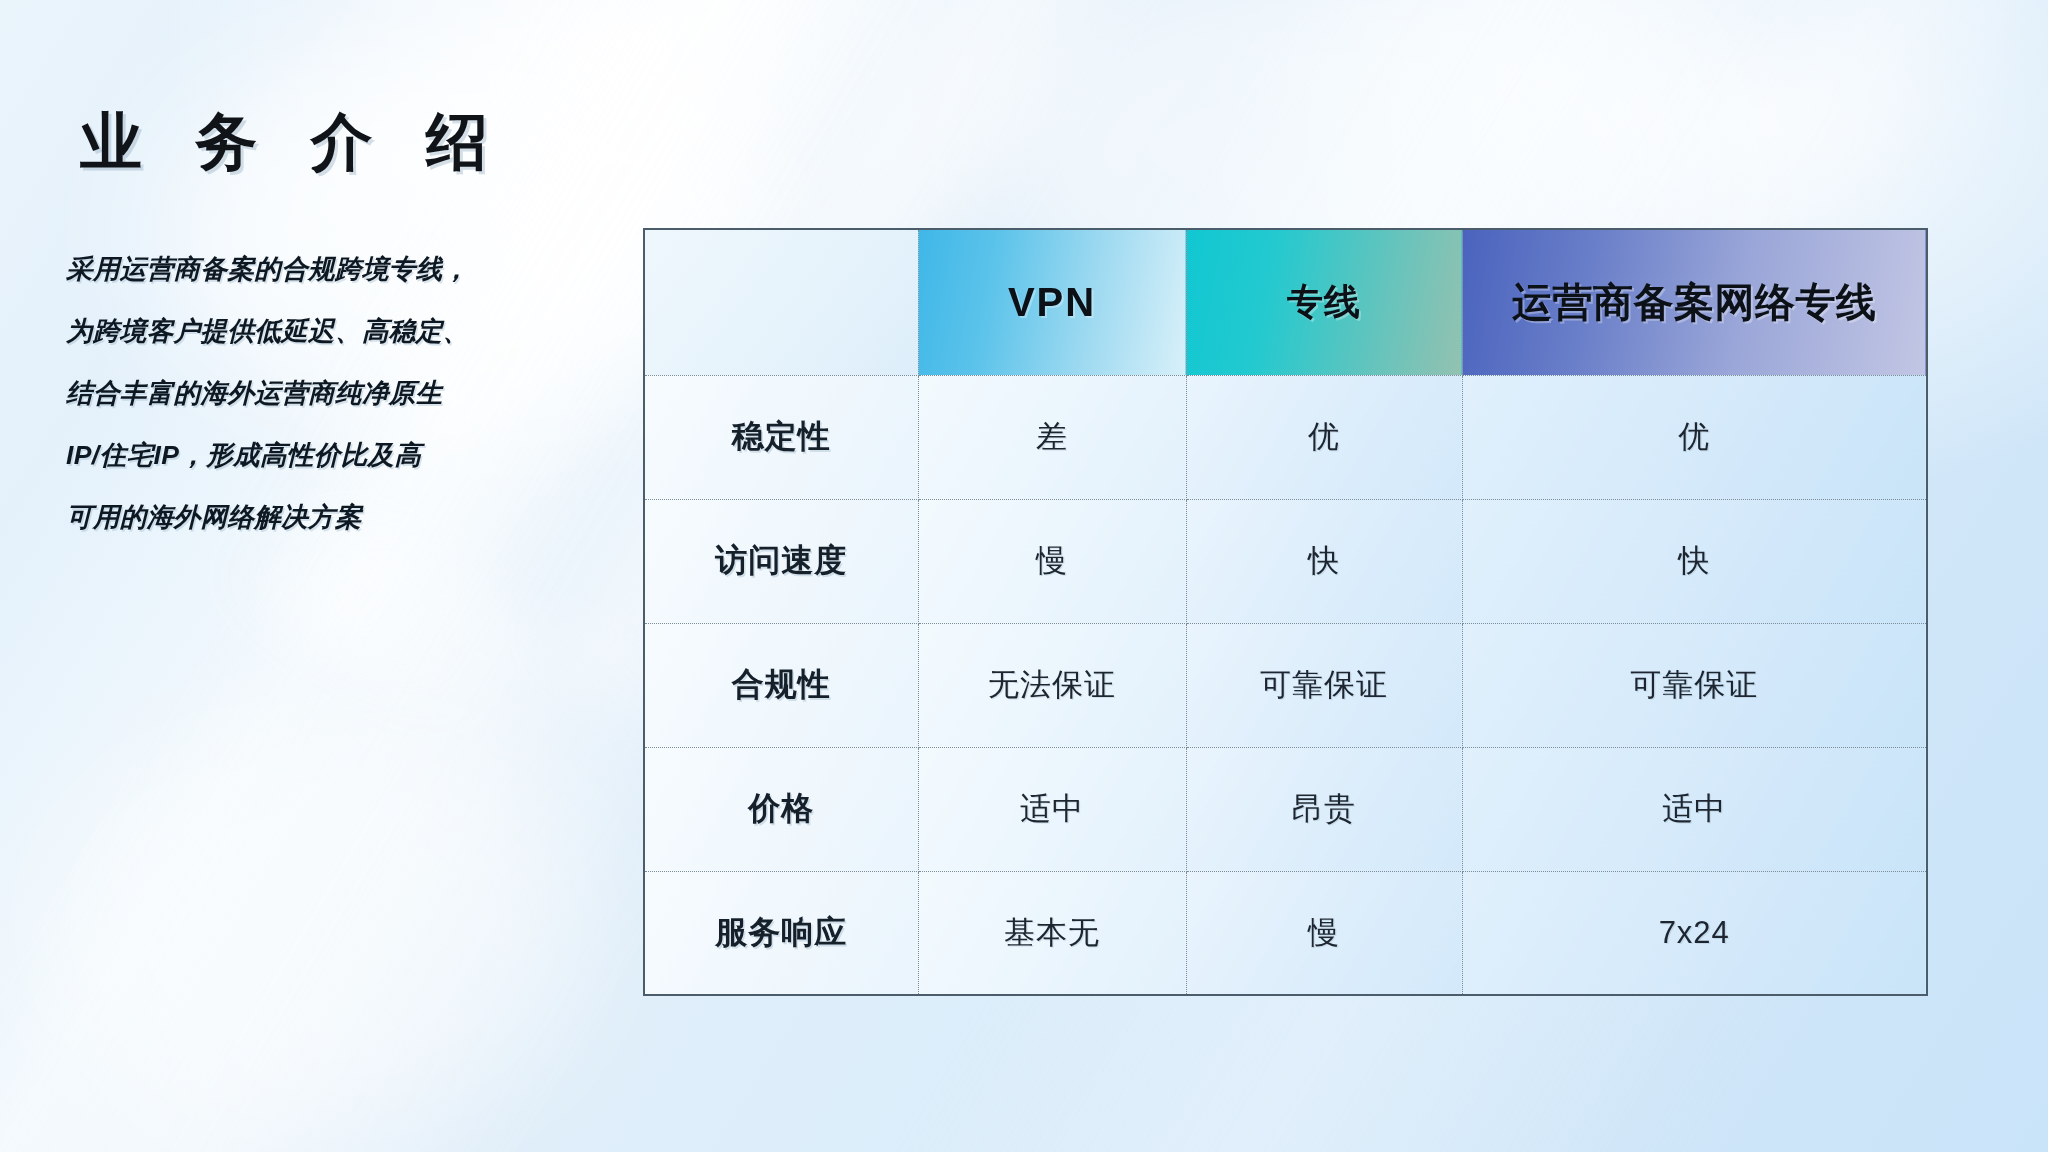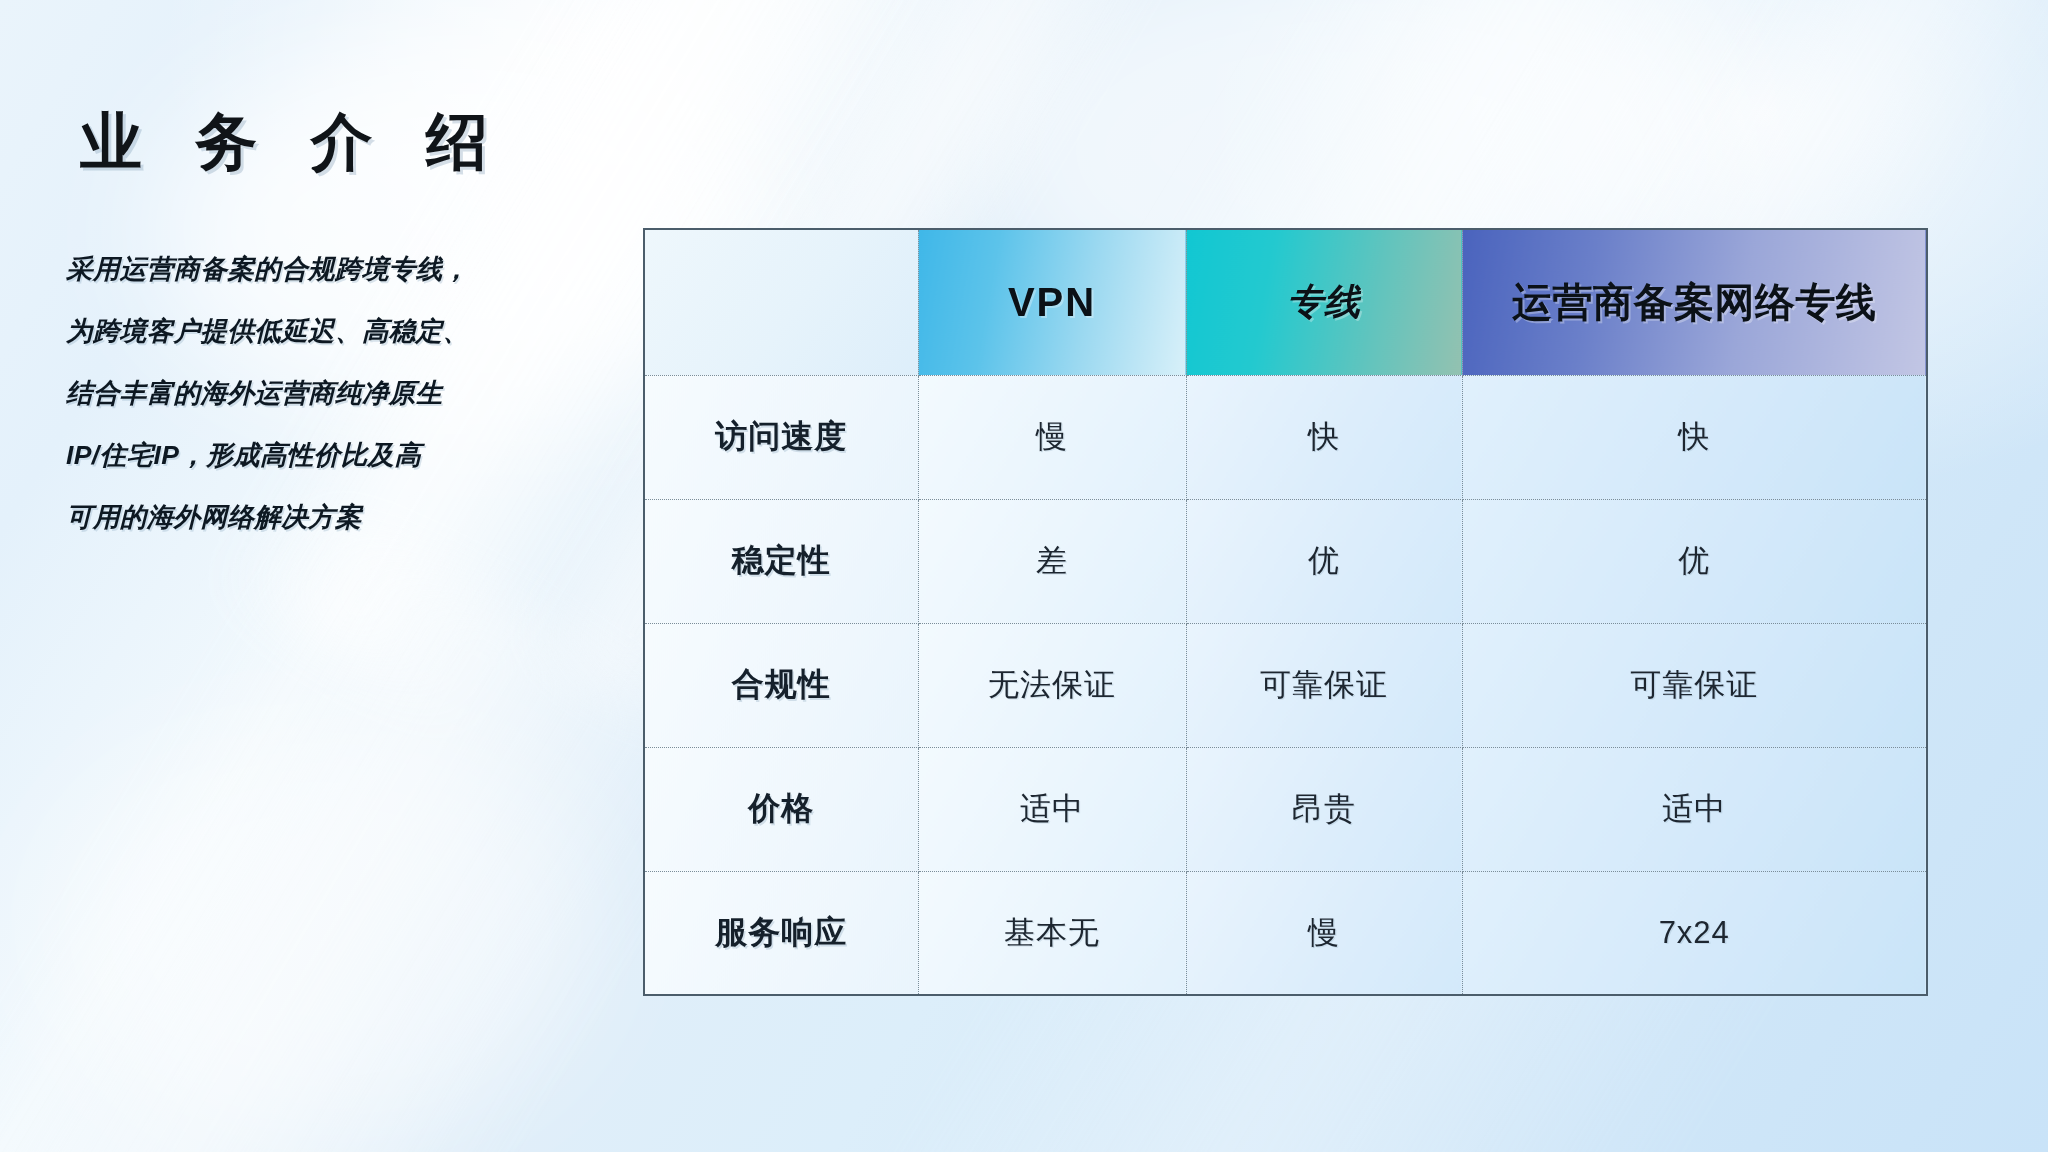--- a/index.html
+++ b/index.html
@@ -109,21 +109,20 @@
   
   tr.thead-row { height: 146px; }
   th.h-blank {
     background: linear-gradient(128deg, #eef7fc 0%, #e6f3fb 55%, #ddeefa 100%);
   }
   th.h-vpn {
     background: linear-gradient(100deg, #3fb7e8 0%, #5cc3ea 28%, #9ad8f0 62%, #d8f0f9 100%);
   }
   th.h-line {
     background: linear-gradient(100deg, #11c7d2 0%, #23c9cf 30%, #5ec4be 66%, #93c1b0 100%);
-    font-style: italic;
   }
   th.h-filed {
     background: linear-gradient(100deg, #4a63bd 0%, #6a7fc9 28%, #9aa6d8 60%, #c2c6e4 100%);
   }
   th .hlabel {
     font-size: 36px;
     font-weight: 700;
     color: #0b1117;
     letter-spacing: 1px;
     text-shadow: 2px 2px 0 rgba(255,255,255,0.30);
@@ -195,32 +194,32 @@
         <th class="h-line">
           <span class="hlabel">专线</span>
         </th>
         <th class="h-filed">
           <span class="hlabel">运营商备案网络专线</span>
         </th>
       </tr>
     </thead>
     <tbody>
       <tr class="body-row">
+        <td class="rowlabel">稳定性</td>
+        <td class="cell col1">差</td>
+        <td class="cell col2">优</td>
+        <td class="cell col3">优</td>
+      </tr>
+      <tr class="body-row">
         <td class="rowlabel">访问速度</td>
         <td class="cell col1">慢</td>
         <td class="cell col2">快</td>
         <td class="cell col3">快</td>
       </tr>
       <tr class="body-row">
-        <td class="rowlabel">稳定性</td>
-        <td class="cell col1">差</td>
-        <td class="cell col2">优</td>
-        <td class="cell col3">优</td>
-      </tr>
-      <tr class="body-row">
         <td class="rowlabel">合规性</td>
         <td class="cell col1">无法保证</td>
         <td class="cell col2">可靠保证</td>
         <td class="cell col3">可靠保证</td>
       </tr>
       <tr class="body-row">
         <td class="rowlabel">价格</td>
         <td class="cell col1">适中</td>
         <td class="cell col2">昂贵</td>
         <td class="cell col3">适中</td>

